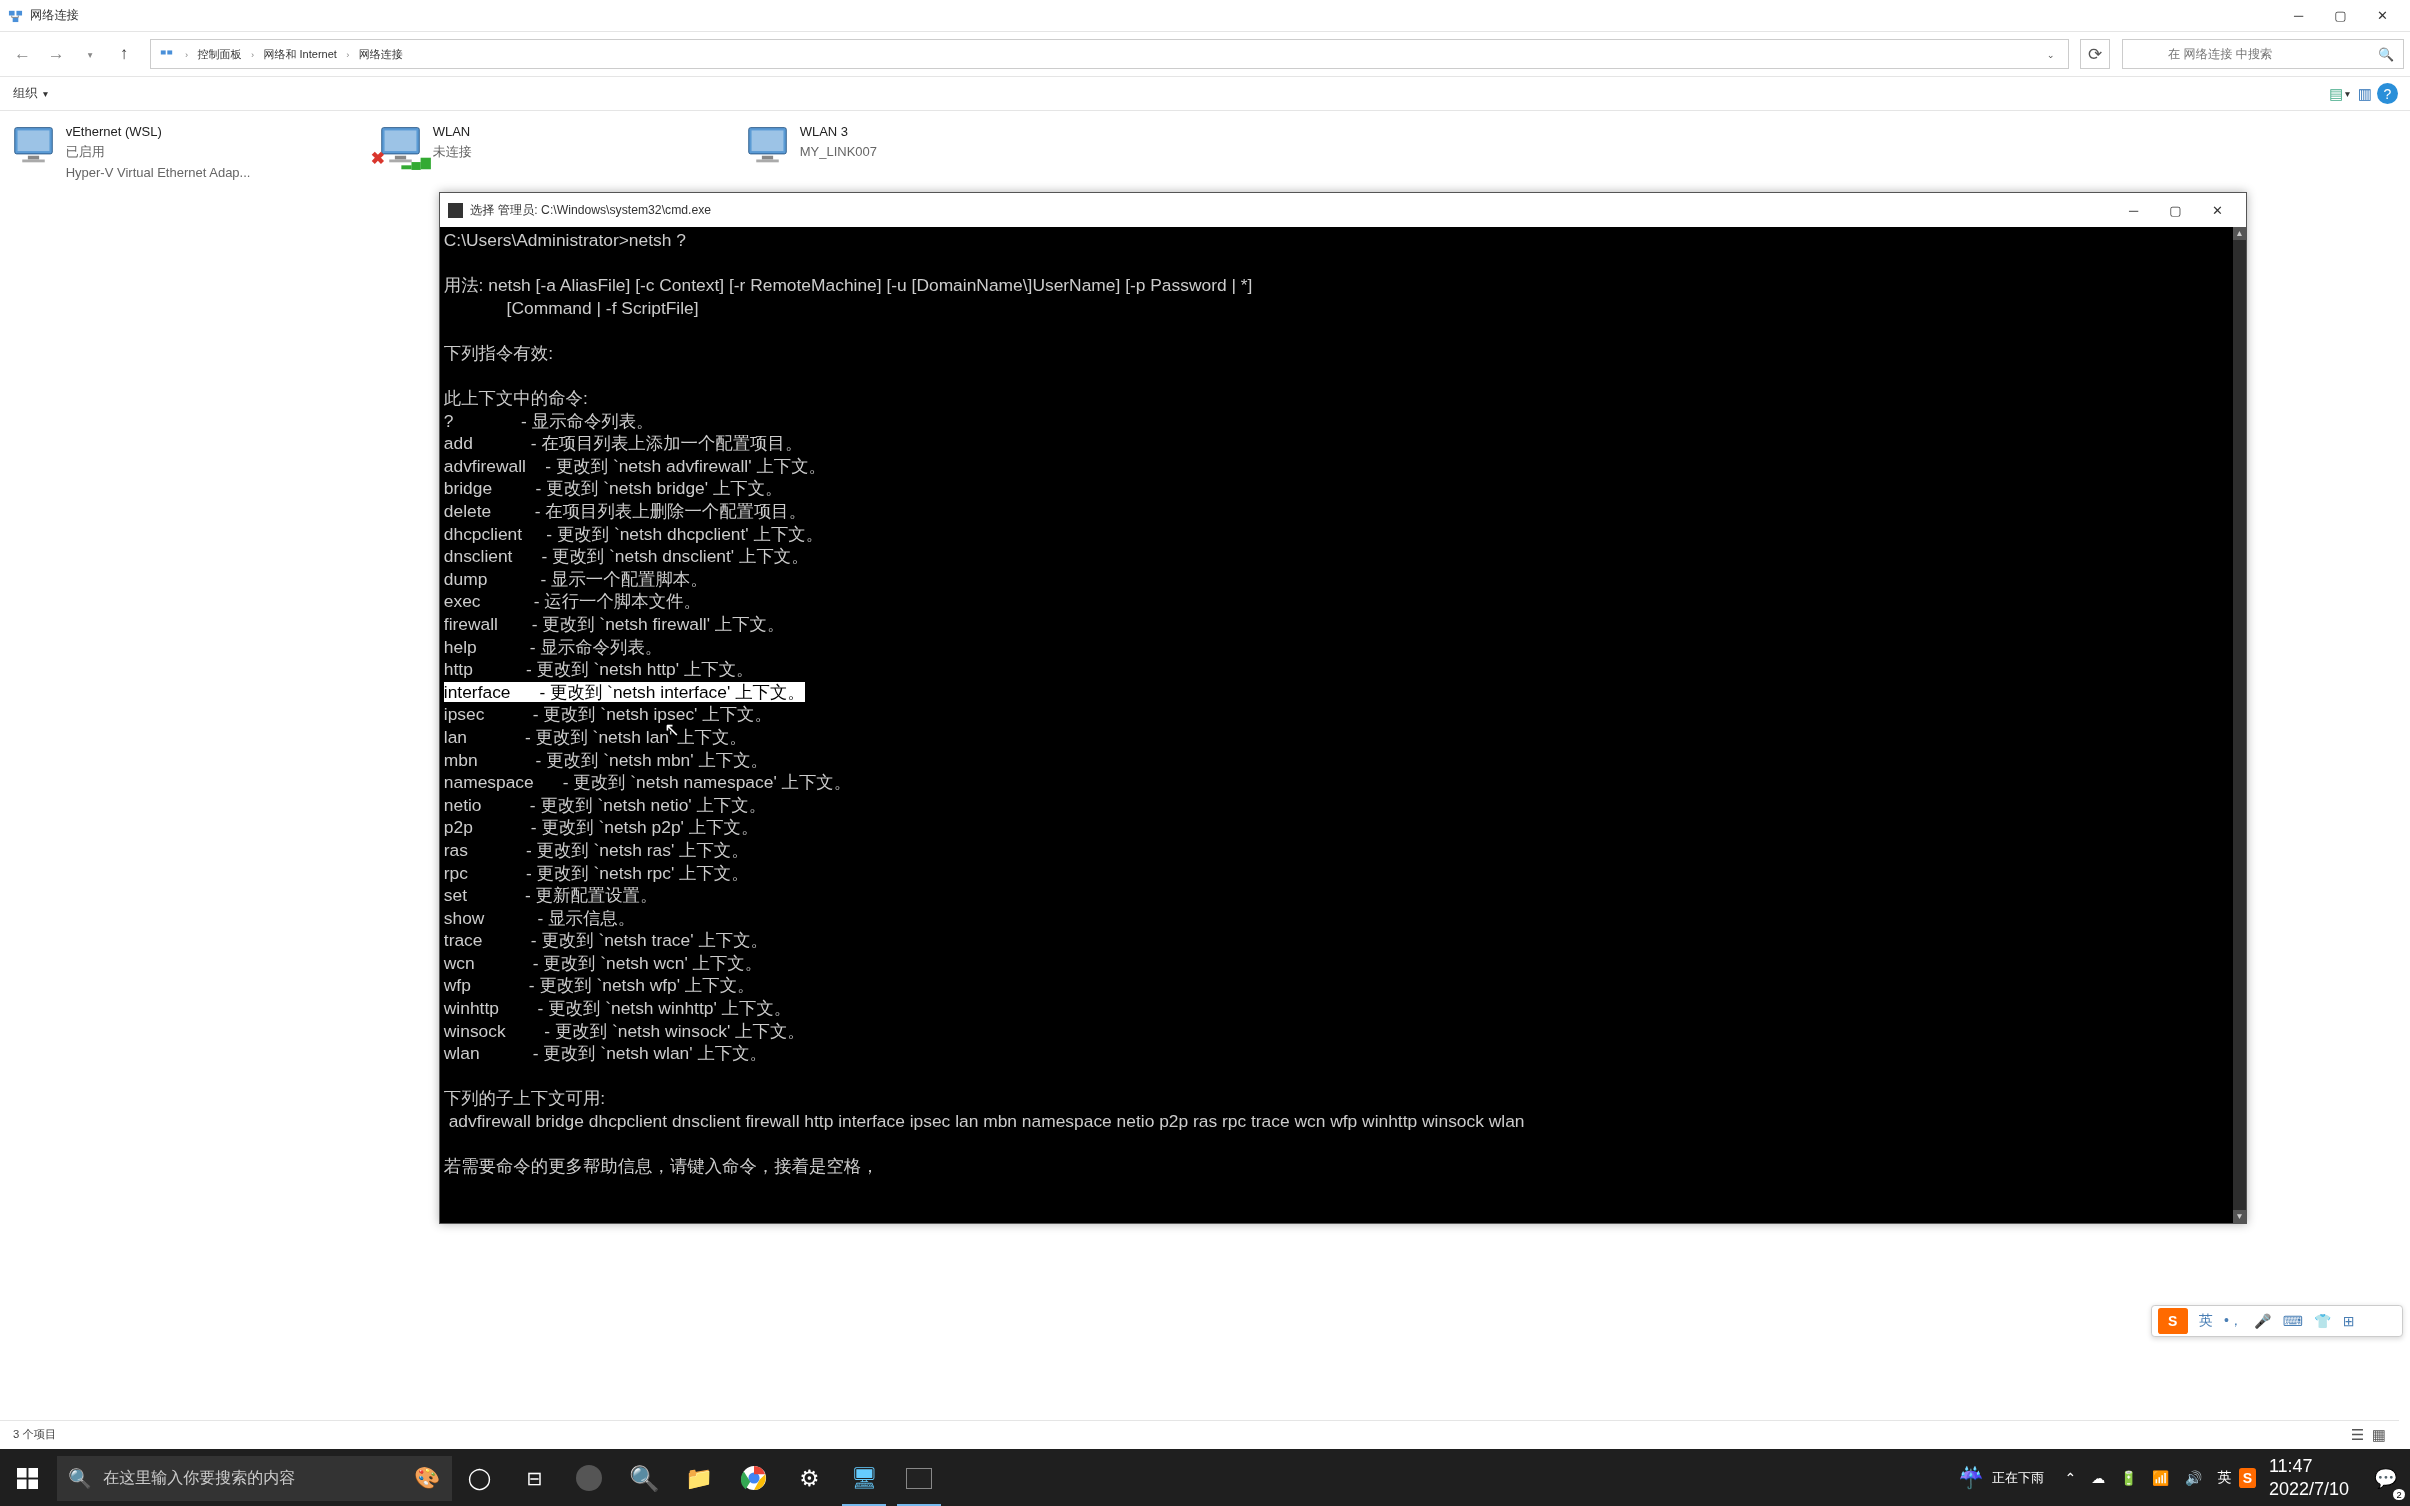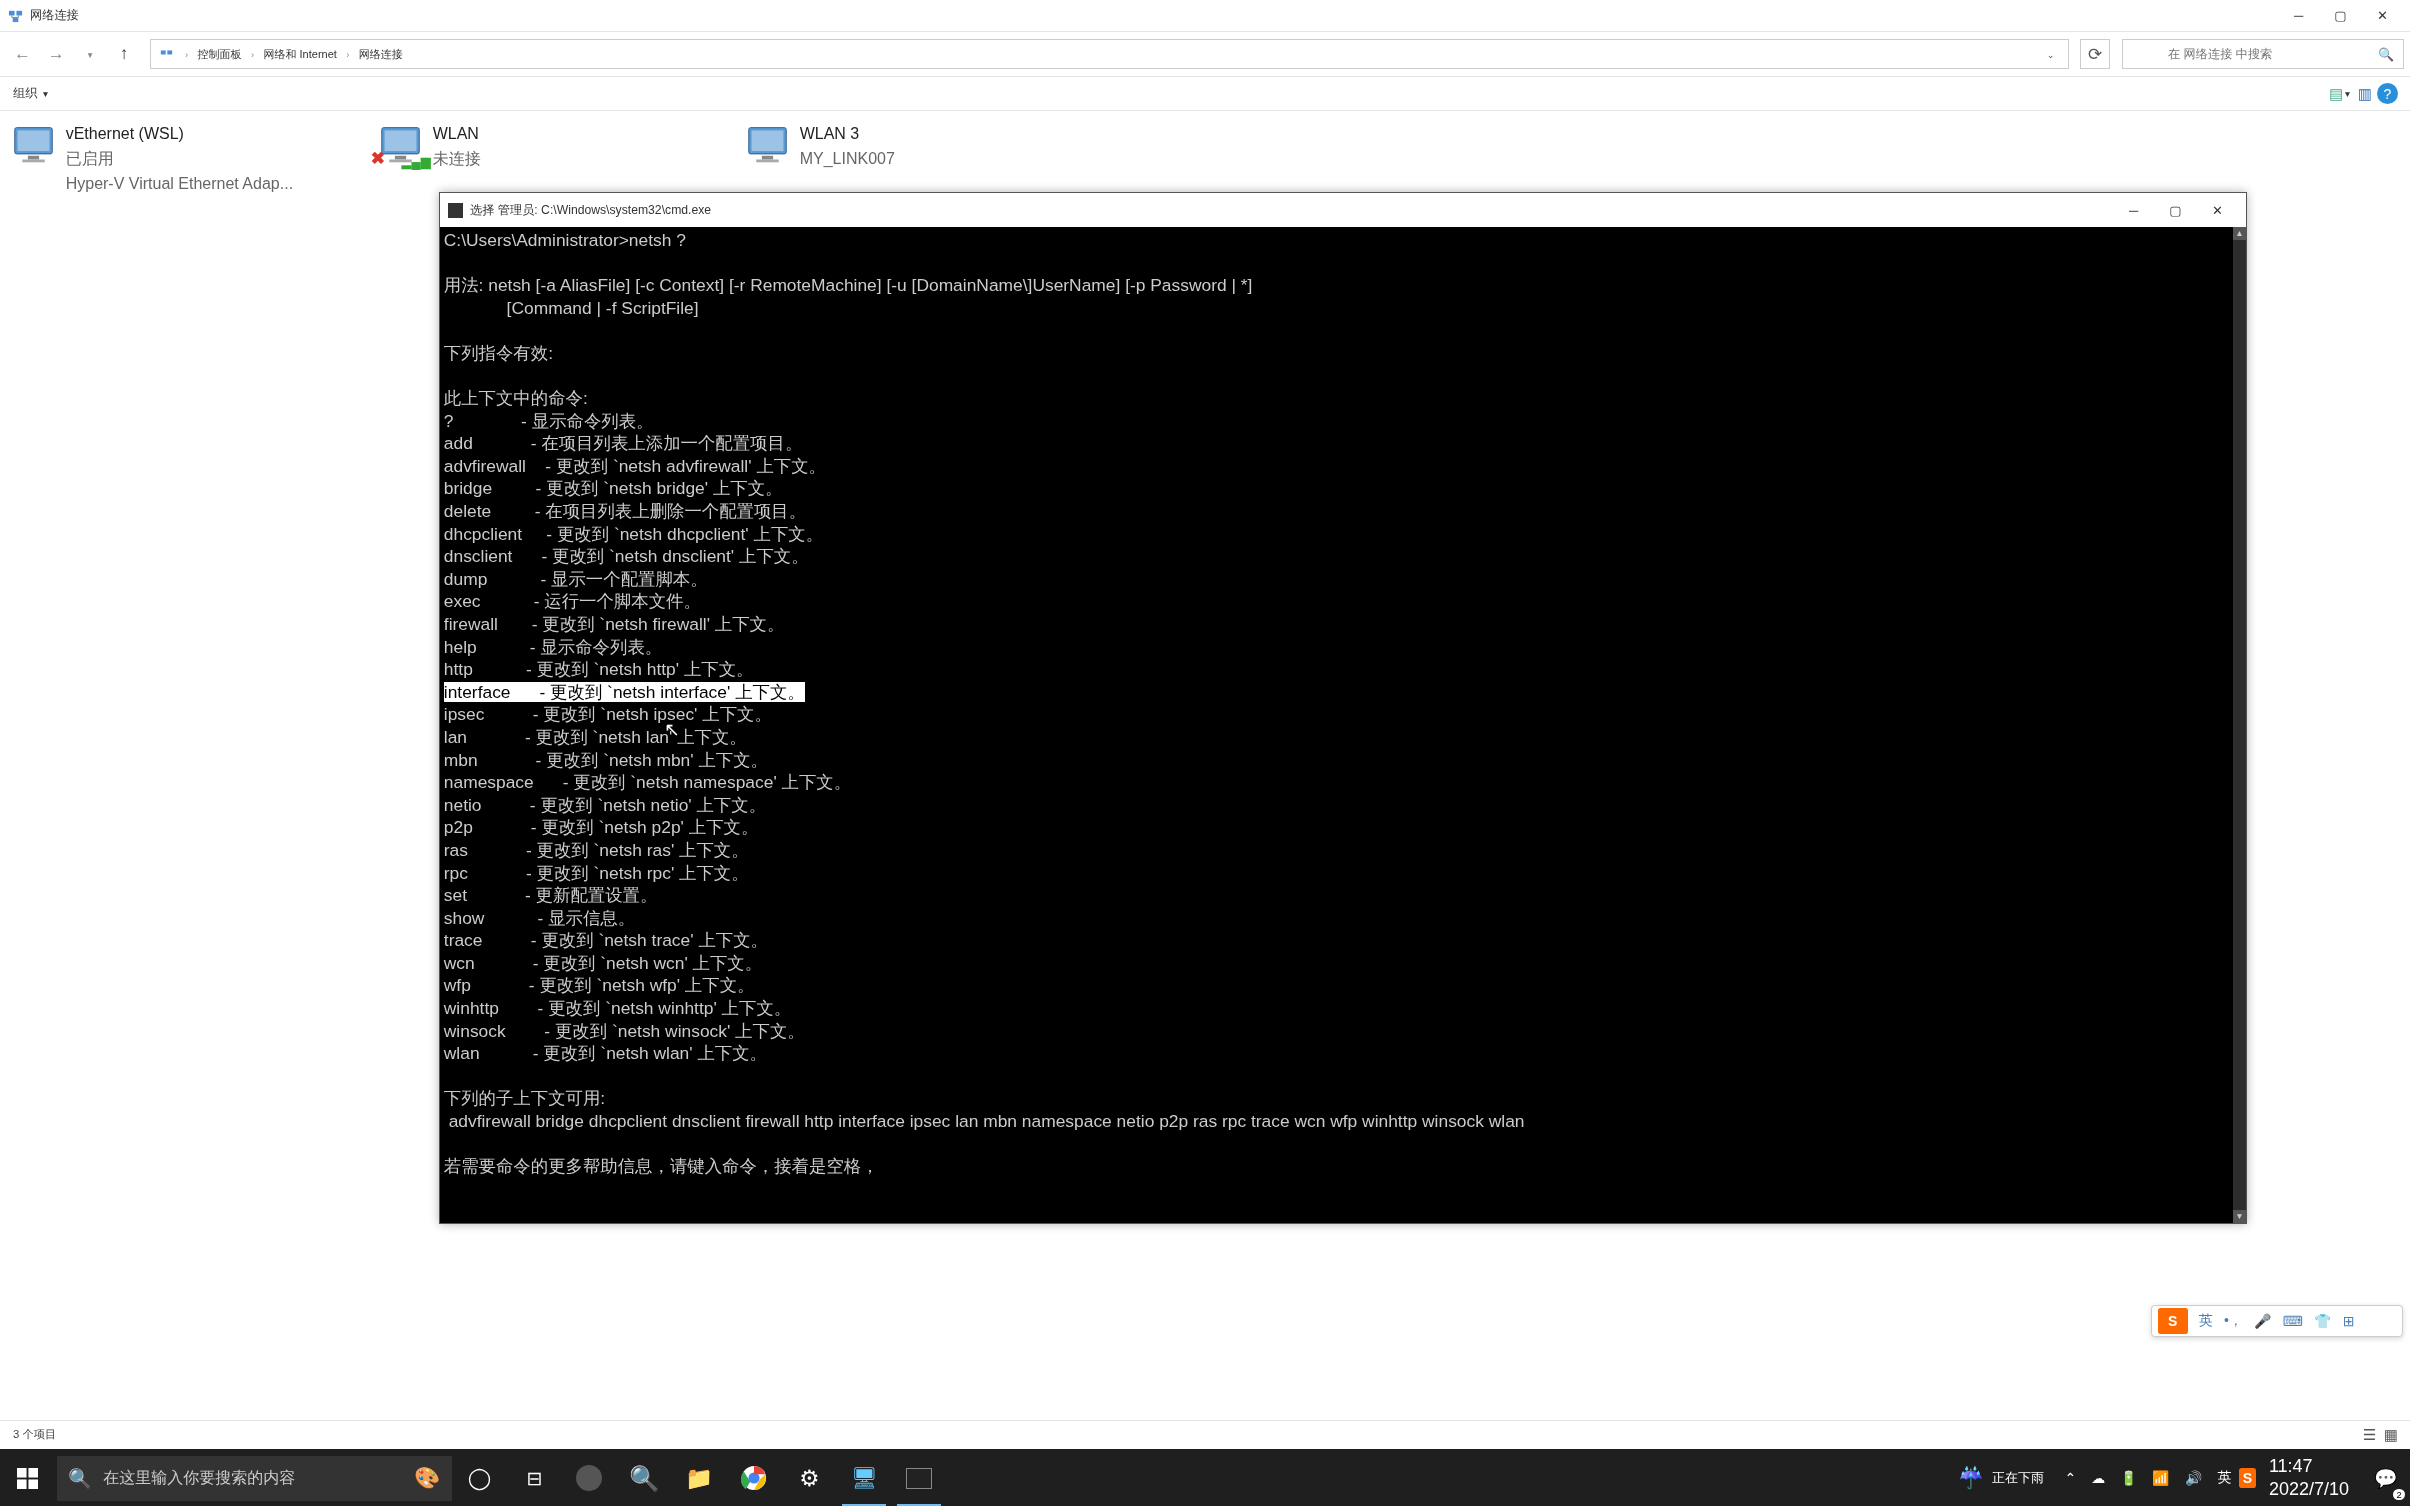--- a/index.html
+++ b/index.html
@@ -24,25 +24,25 @@
 .search-box input { border: none; outline: none; flex: 1; font-size: 12.2px; color: #888; margin-left: 38px; }
 .search-box .s-icon { color: #555; font-size: 13px; }
 .explorer-toolbar { height: 34px; display: flex; align-items: center; padding: 0 13px; border-bottom: 0.9px solid #e5e5e5; text-align: center; }
 .explorer-toolbar .tool-item { font-size: 12.2px; color: #333; display: flex; align-items: center; gap: 3.8px; }
 .explorer-toolbar .spacer { flex: 1; }
 .explorer-toolbar .tool-icon { width: 24.5px; height: 24.5px; display: flex; align-items: center; justify-content: center; color: #4a8; }
 
 .explorer-body { padding: 11.3px; display: flex; gap: 19px; }
 .net-item { display: flex; align-items: flex-start; width: 348px; gap: 9.4px; }
 .net-item .n-icon { width: 45px; height: 45px; position: relative; }
-.net-item .n-text { display: flex; flex-direction: column; font-size: 16px; color: #333; line-height: 1.55; }
+.net-item .n-text { display: flex; flex-direction: column; font-size: 13px; color: #333; line-height: 1.55; }
 .net-item .n-text .n-title { color: #222; }
 .net-item .n-text .n-sub { color: #666; }
 
-.explorer-status { position: absolute; bottom: 0; left: 0; right: 0; height: 28px; border-top: 0.9px solid #e5e5e5; display: flex; align-items: center; padding: 0 13px; font-size: 11.3px; color: #444; }
+.explorer-status { position: absolute; bottom: 0; left: 0; right: 12px; height: 28px; border-top: 0.9px solid #e5e5e5; display: flex; align-items: center; padding: 0 13px; font-size: 11.3px; color: #444; }
 .explorer-status .spacer { flex: 1; }
 .explorer-status .view-icons { display: flex; gap: 7.5px; color: #555; font-size: 15px; }
 
 
 .cmd { position: absolute; top: 192px; left: 439px; width: 1808px; height: 1032px; background: #0c0c0c; box-shadow: 0 0 9.4px rgba(0,0,0,.3); border: 0.9px solid #555; }
 .cmd-titlebar { height: 34px; background: #fff; display: flex; align-items: center; padding: 0 7.5px; }
 .cmd-titlebar .c-icon { width: 15px; height: 15px; margin-right: 7.5px; background: #333; }
 .cmd-titlebar .c-title { font-size: 12.2px; color: #333; flex: 1; }
 .cmd-titlebar .c-ctrl { width: 42px; height: 34px; display: flex; align-items: center; justify-content: center; color: #333; font-size: 13px; }
 .cmd-body { position: absolute; top: 34px; left: 0; right: 13px; bottom: 0; background: #000; padding: 1.9px 3.8px; font-family: "NSimSun", "SimSun", "Consolas", monospace; font-size: 17.4px; color: #ccc; line-height: 22.6px; white-space: pre; overflow: hidden; }

